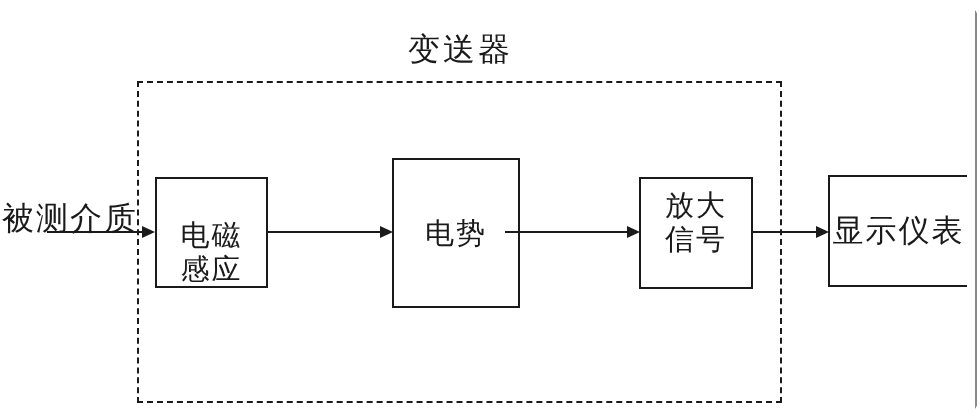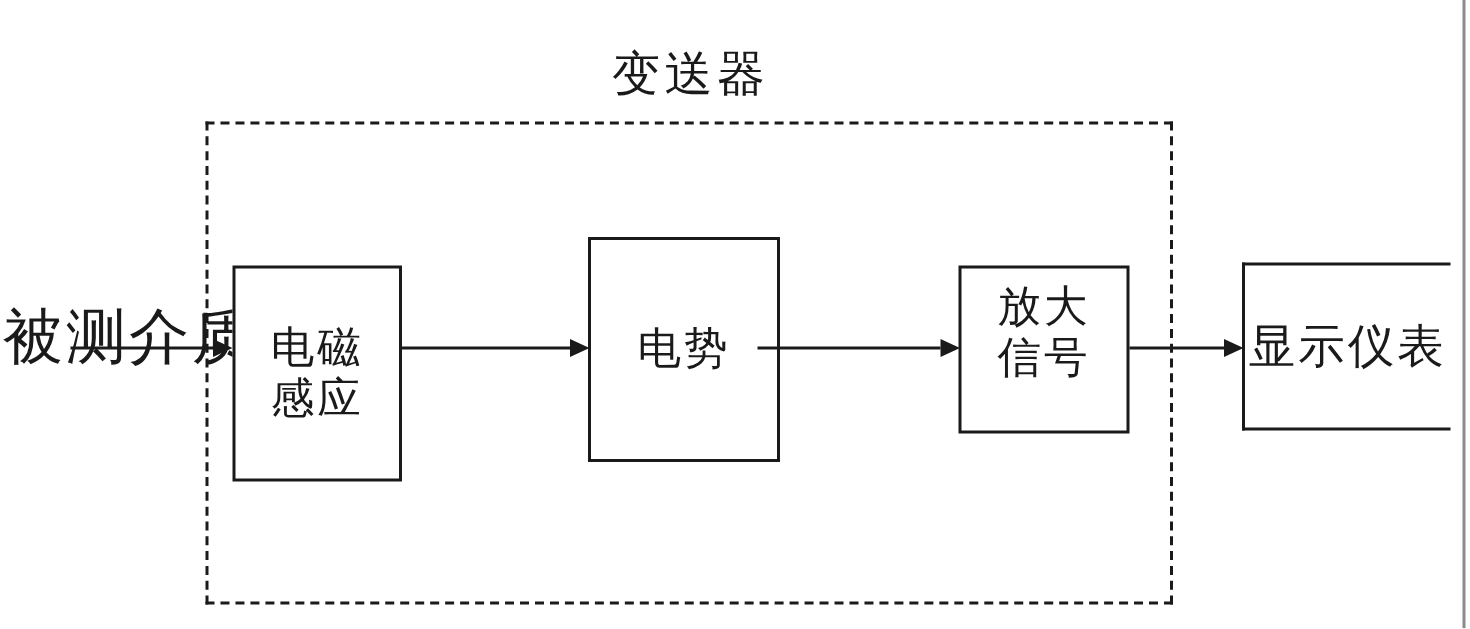--- a/index.html
+++ b/index.html
@@ -8,20 +8,21 @@
     background: #ffffff;
   }
   .canvas {
     position: relative;
     width: 980px;
     height: 419px;
     background: var(--bg, #ffffff);
     font-family: "Liberation Serif", "DejaVu Serif", serif;
     color: var(--line, #1a1a1a);
     overflow: hidden;
+    border-radius: 25px;
   }
   .title {
     position: absolute;
     left: 138px;
     top: 28px;
     width: 645px;
     text-align: center;
     font-size: 32px;
     letter-spacing: 3px;
     white-space: nowrap;
@@ -31,40 +32,40 @@
     left: 137px;
     top: 81px;
     width: 641px;
     height: 318px;
     border: 2px dashed var(--line, #1a1a1a);
   }
   .input-label {
     position: absolute;
     left: 2px;
     top: 197px;
-    font-size: 40px;
+    font-size: 32px;
     letter-spacing: 2px;
     white-space: nowrap;
   }
   .block {
     position: absolute;
     border: 2px solid var(--line, #1a1a1a);
     background: var(--bg, #ffffff);
     display: flex;
     flex-direction: column;
     align-items: center;
     justify-content: center;
     font-size: 29px;
     line-height: 34px;
     letter-spacing: 2px;
     text-align: center;
     box-sizing: border-box;
   }
   .block span { display: block; white-space: nowrap; }
-  .block1 { left: 155px; top: 177px; width: 113px; height: 144px; }
+  .block1 { left: 155px; top: 177px; width: 113px; height: 111px; justify-content: flex-end; }
   .block2 { left: 392px; top: 158px; width: 128px; height: 150px; }
   .block3 { left: 639px; top: 177px; width: 114px; height: 112px; justify-content: flex-start; padding-top: 9px; }
   .block4 {
     left: 828px; top: 175px; width: 139px; height: 112px;
     border-right: none;
     flex-direction: row;
     font-size: 31px;
     letter-spacing: 2px;
   }
   .arrow {

